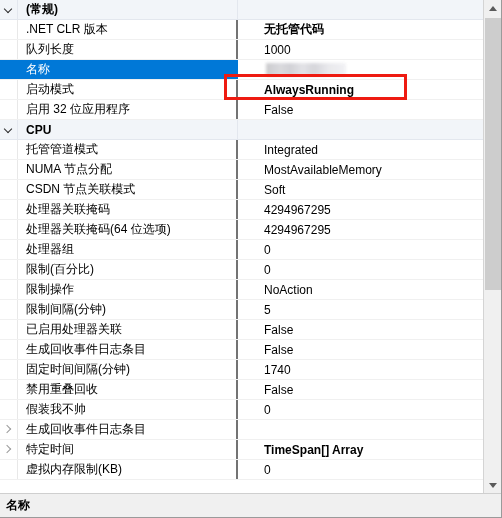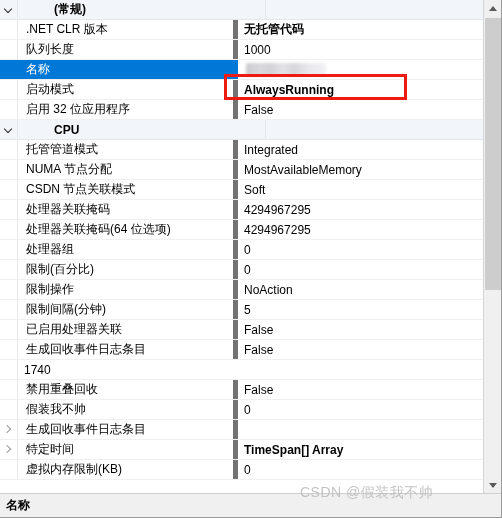--- a/index.html
+++ b/index.html
@@ -51,21 +51,20 @@
     display: flex;
     align-items: center;
     border-bottom: 1px solid #f0f0f0;
     box-sizing: border-box;
     background: #ffffff;
   }
 
   .row.category {
     background: #f2f5f9;
     border-bottom: 1px solid #e3e7ee;
-    gap: 28px;
   }
 
   .gutter {
     width: 18px;
     min-width: 18px;
     height: 100%;
     box-sizing: border-box;
     border-right: 1px solid #e8e8e8;
     display: flex;
     align-items: center;
@@ -103,38 +102,39 @@
   }
 
   .name-cell {
     flex: 0 0 220px;
     width: 220px;
     box-sizing: border-box;
     padding-left: 8px;
     height: 100%;
     display: flex;
     align-items: center;
-    border-right: 5px solid #737373;
+    border-right: 2px solid #737373;
     white-space: nowrap;
     overflow: hidden;
   }
   .row.category .name-cell {
     border-right: 1px solid #e3e7ee;
     font-weight: bold;
   }
 
   .value-cell {
     flex: 1 1 auto;
     box-sizing: border-box;
     padding-left: 6px;
     height: 100%;
     display: flex;
     align-items: center;
     white-space: nowrap;
     overflow: hidden;
+    margin-left: 20px;
   }
 
   .value-cell.bold { font-weight: bold; }
 
   
   .row.selected .name-cell {
     background: #0078d7;
     color: #ffffff;
     border-right: 1px solid #0078d7;
   }
@@ -341,20 +341,21 @@
           <div class="name-cell">已启用处理器关联</div>
           <div class="value-cell">False</div>
         </div>
         <div class="row">
           <div class="gutter"></div>
           <div class="name-cell">生成回收事件日志条目</div>
           <div class="value-cell">False</div>
         </div>
         <div class="row">
           <div class="gutter"></div>
+          <div class="name-cell">固定时间间隔(分钟)</div>
           <div class="value-cell">1740</div>
         </div>
         <div class="row">
           <div class="gutter"></div>
           <div class="name-cell">禁用重叠回收</div>
           <div class="value-cell">False</div>
         </div>
         <div class="row">
           <div class="gutter"></div>
           <div class="name-cell">假装我不帅</div>
@@ -387,19 +388,18 @@
   <div class="vscroll">
     <div class="sb-btn">
       <span class="arrow up"></span>
     </div>
     <div class="sb-thumb"></div>
     <div class="sb-btn bottom">
       <span class="arrow down"></span>
     </div>
   </div>
 
-  <div class="watermark">CSDN @假装我不帅</div>
 
   <div class="desc-pane">
     <span class="desc-title">名称</span>
   </div>
 
 </div>
 
 </body></html>

